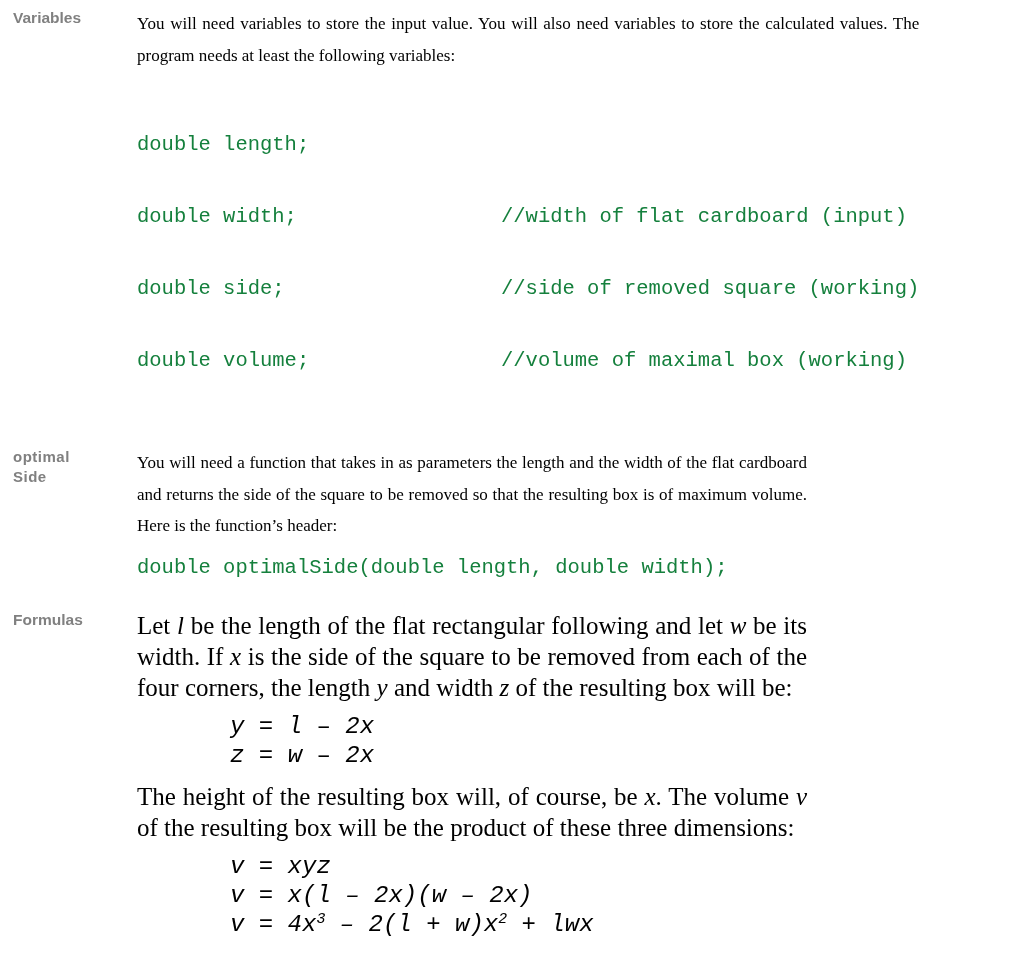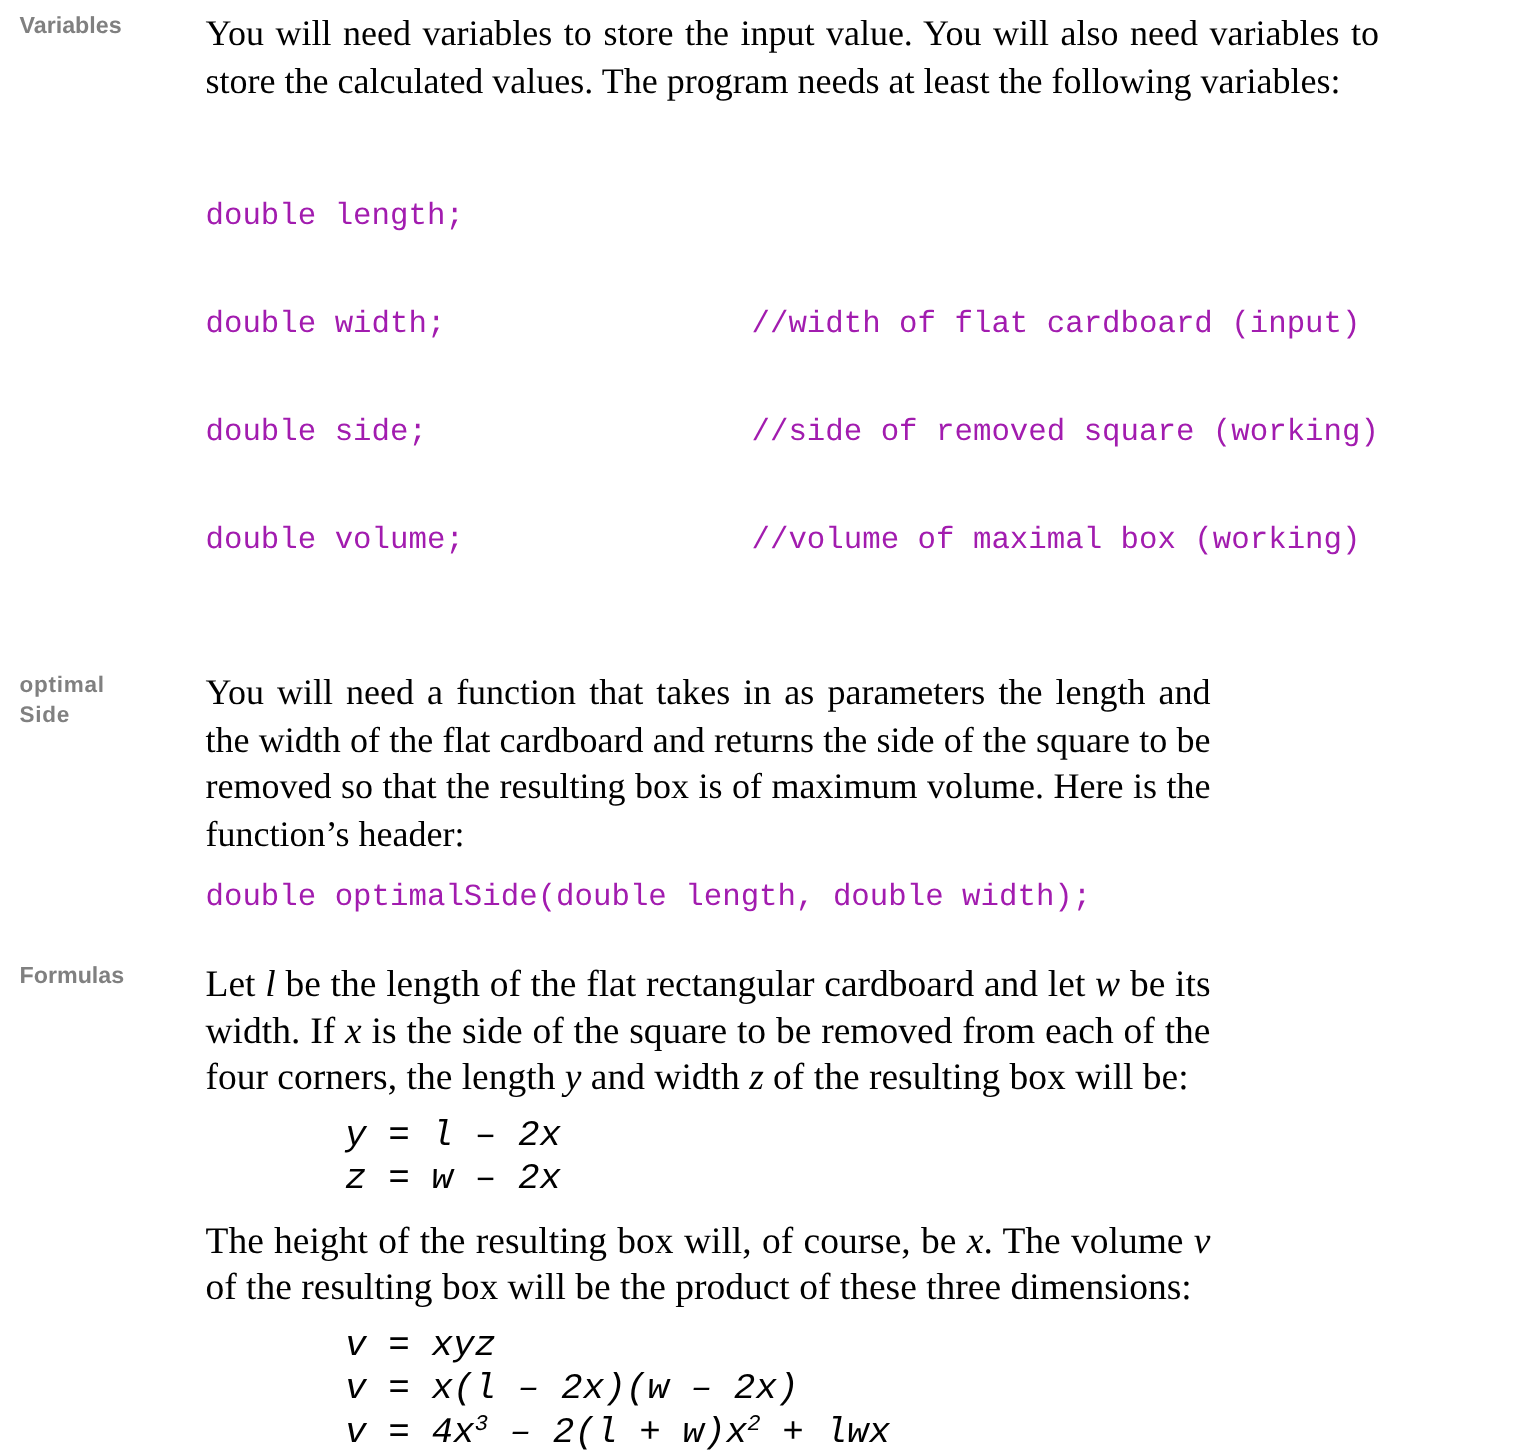--- a/index.html
+++ b/index.html
@@ -47,41 +47,41 @@
   }
   .content {
     flex: 1 1 auto;
     width: 887px;
     box-sizing: border-box;
     padding-right: 81px;
   }
   
   .prose {
     font-family: "Liberation Serif", serif;
-    font-size: 24px;
+    font-size: 17px;
     line-height: 31.5px;
     text-align: justify;
     text-justify: inter-word;
     margin: 0;
     hyphens: none;
   }
   .prose.narrow {
     font-size: 25px;
     line-height: 31px;
   }
   i, .it {
     font-style: italic;
   }
   
   .code {
     font-family: "Liberation Mono", monospace;
     font-size: 20.5px;
     line-height: 24px;
     white-space: pre;
-    color: #a21caf;
+    color: #15803d;
     letter-spacing: 0px;
   }
   .code-row {
     display: flex;
   }
   .code-decl {
     width: 364px;
     flex: 0 0 364px;
   }
   
@@ -158,21 +158,21 @@
       <div class="code">double optimalSide(double length, double width);</div>
     </div>
   </div>
 
   <div class="s-sec3"></div>
 
   <div class="section">
     <div class="margin-label">Formulas</div>
     <div class="content">
 
-      <p class="prose narrow"><span>Let </span><i>l</i><span> be the length of the flat rectangular cardboard and let </span><i>w</i><span> be its width.  If </span><i>x</i><span> is the side of the square to be removed from each of the four corners, the length </span><i>y</i><span> and width </span><i>z</i><span> of the resulting box will be:</span></p>
+      <p class="prose narrow"><span>Let </span><i>l</i><span> be the length of the flat rectangular following and let </span><i>w</i><span> be its width.  If </span><i>x</i><span> is the side of the square to be removed from each of the four corners, the length </span><i>y</i><span> and width </span><i>z</i><span> of the resulting box will be:</span></p>
 
       <div class="s-eq1"></div>
 
       <div class="eqblock">
         <div class="eqline"><span>y</span><span class="upright"> = </span><span>l</span><span class="upright"> – </span><span>2x</span></div>
         <div class="eqline"><span>z</span><span class="upright"> = </span><span>w</span><span class="upright"> – </span><span>2x</span></div>
       </div>
 
       <div class="s-para"></div>
 

